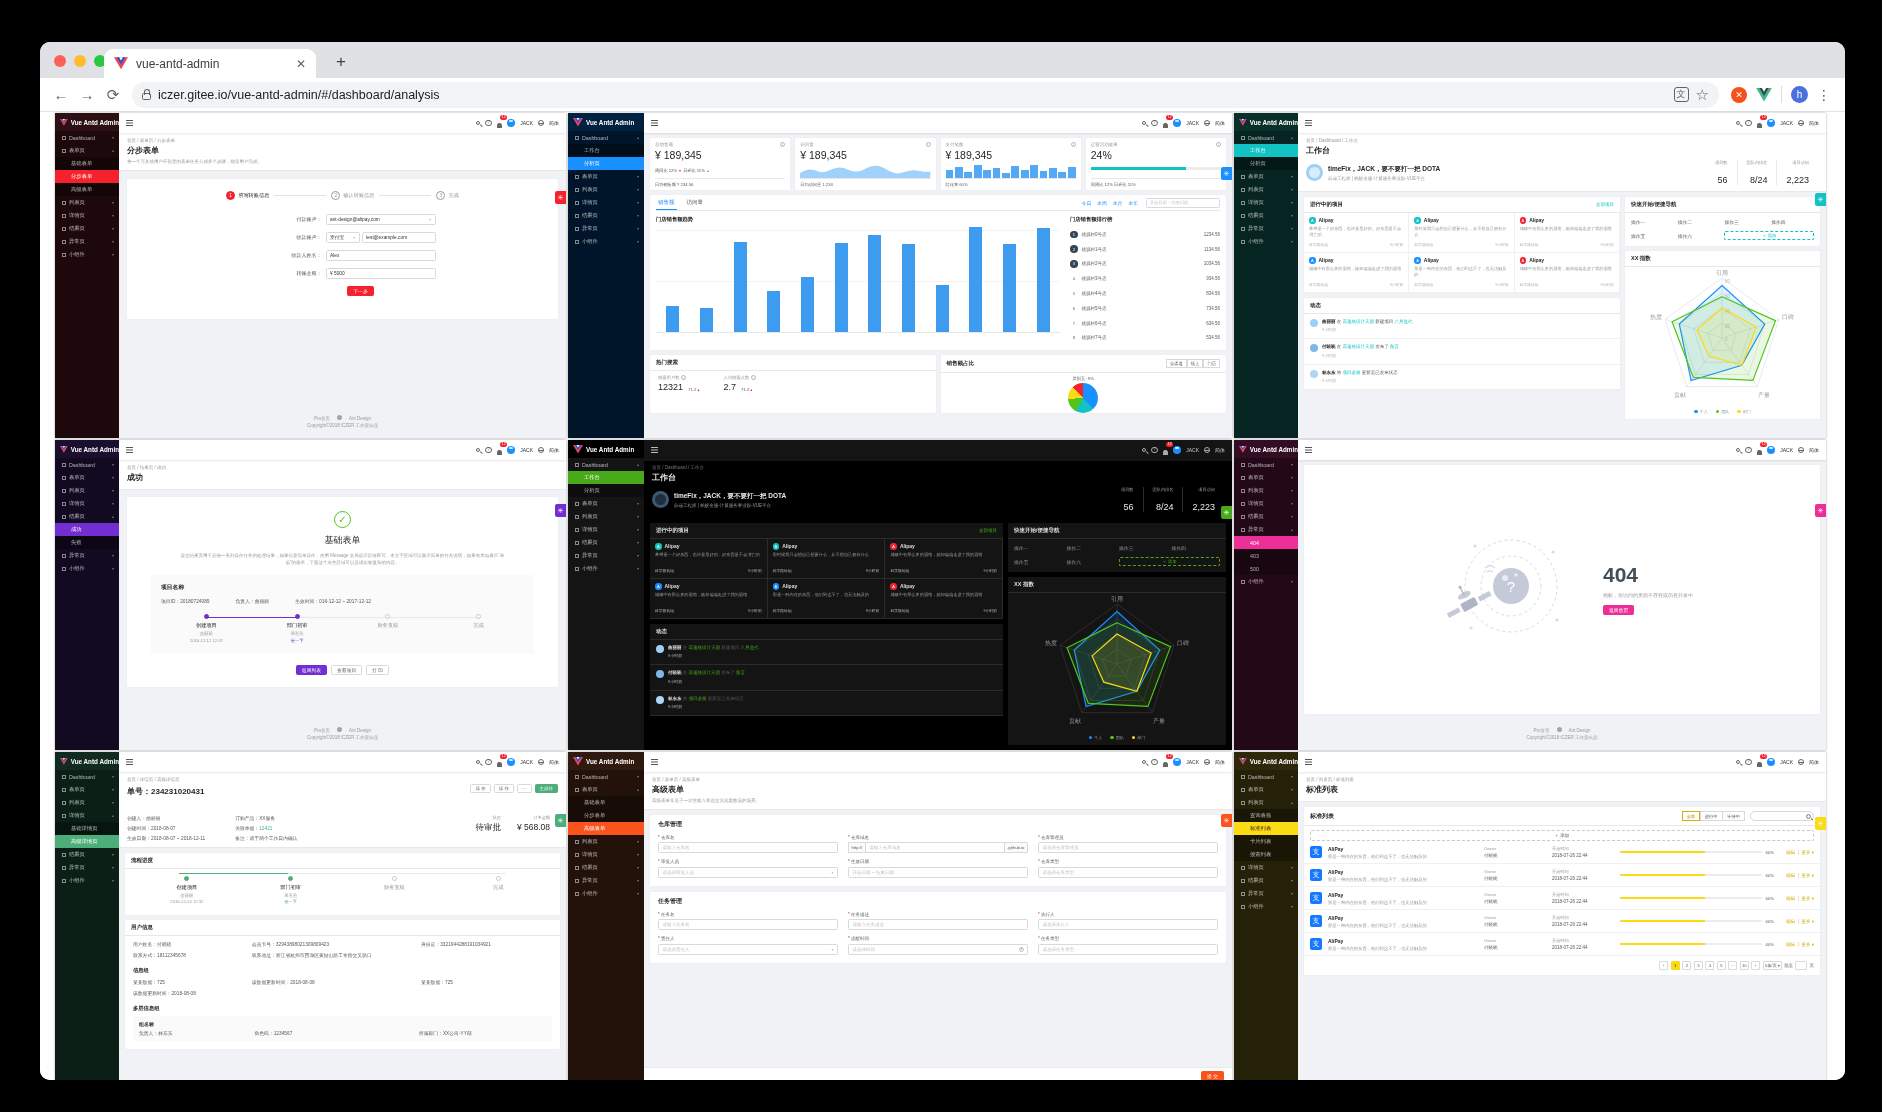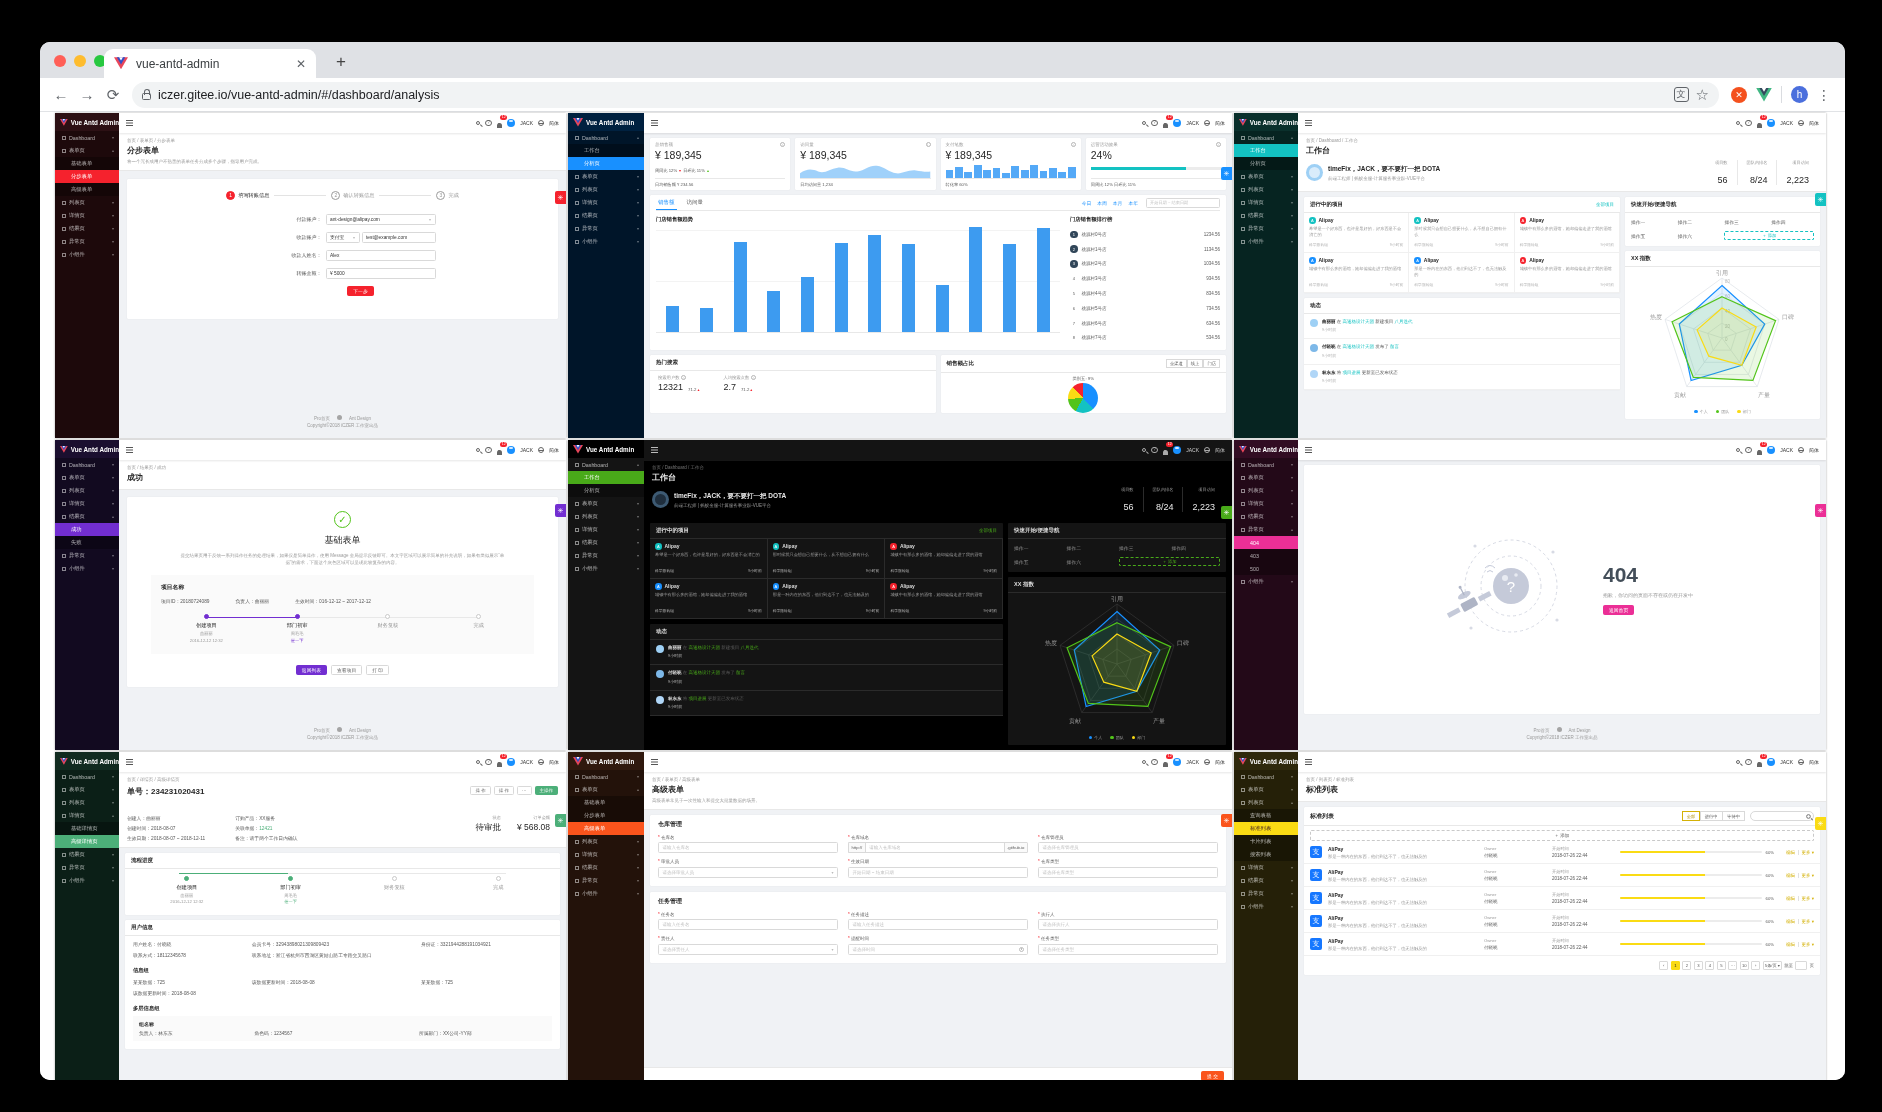--- a/index.html
+++ b/index.html
@@ -220,21 +220,21 @@
   .pstep.done .psdot,.pstep.cur .psdot {border-color:var(--ac); background:var(--ac);}
   .pstep.done .pslab,.pstep.cur .pslab {color:#262626;}
   .pssub {font-size:4.2px; color:#999; margin-top:2px; line-height:1.5;}
   .pslink {color:var(--ac);}
   .btnrow {margin-top:11px; display:flex; justify-content:center; gap:4px;}
   
   .p6card {margin:5px 6px; flex:1; display:flex; align-items:center; justify-content:center; gap:22px; min-height:225px;}
   .errcode {font-size:21px; color:#434e59; font-weight:600;}
   .errmsg {font-size:5px; color:#999; margin:5px 0 7px;}
   
-  .dtitlerow {display:flex; align-items:center; margin-top:2px;}
+  .dtitlerow {display:flex; align-items:flex-start; margin-top:2px;}
   .dbtns {margin-left:auto; display:flex; gap:3px;}
   .btn.sm {height:9px; font-size:4.5px; padding:0 4px;}
   .drow {display:flex; margin-top:18px;}
   .dfields {display:flex; gap:30px; flex:1;}
   .dcol {display:flex; flex-direction:column; gap:4px; font-size:4.8px; color:#595959;}
   .dgreen {color:var(--ac);}
   .dstatus {margin-left:auto; display:flex; gap:16px; padding-right:8px;}
   .dstl {font-size:4.2px; color:#999; text-align:right;}
   .dstv {font-size:8.5px; color:#262626; margin-top:2px; text-align:right;}
   .p7cards {padding:5px 6px; display:flex; flex-direction:column; gap:5px;}

